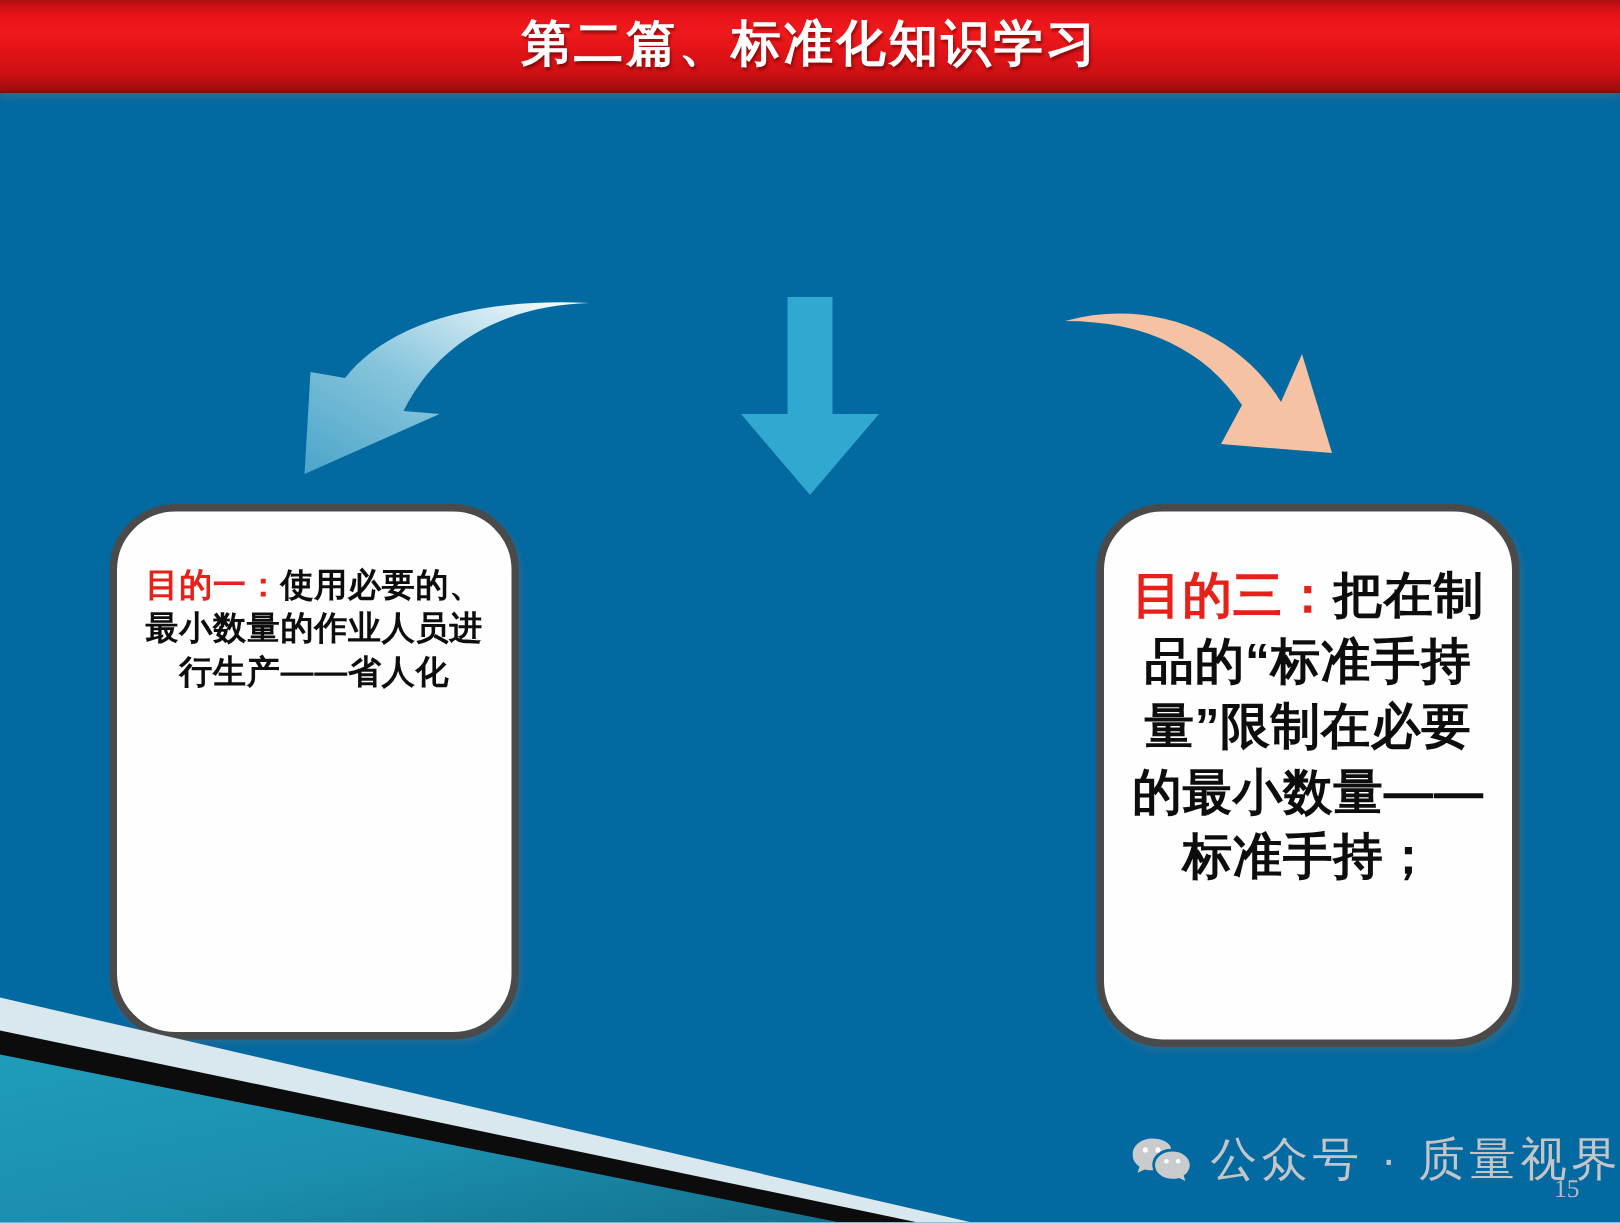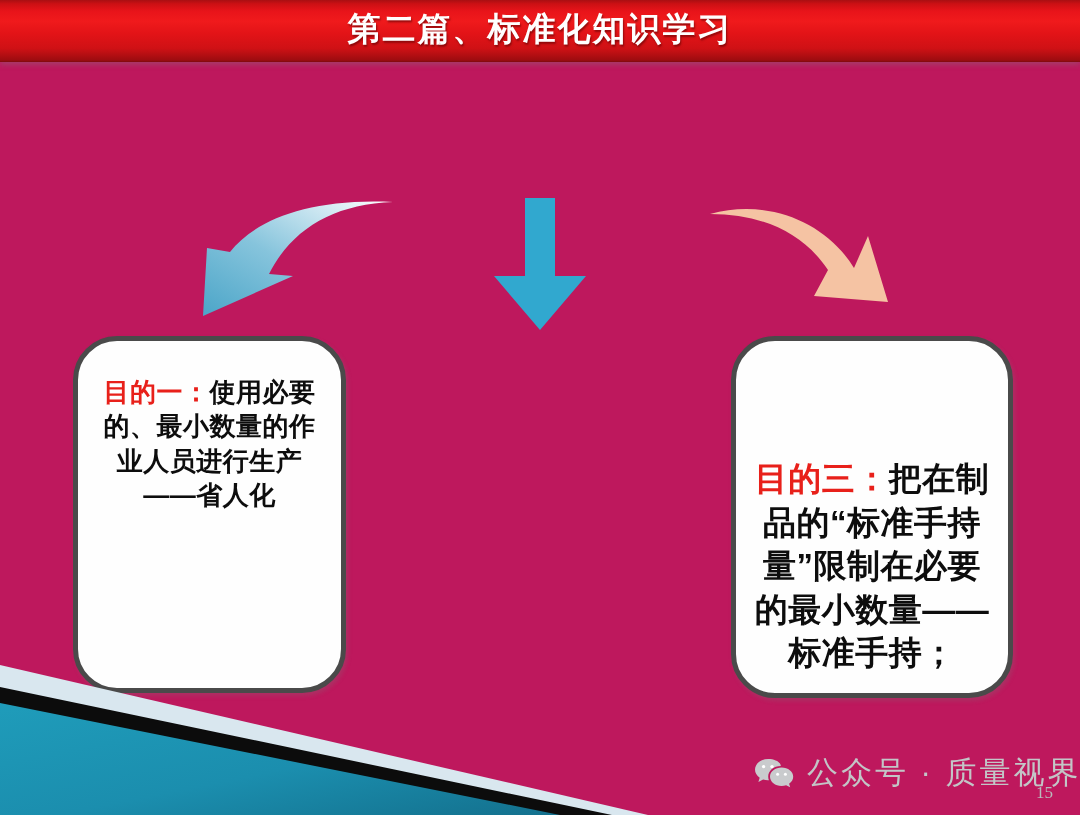--- a/index.html
+++ b/index.html
@@ -14,21 +14,21 @@
     font-family: "Liberation Sans", "DejaVu Sans", sans-serif;
     position: relative;
   }
 
   
   #slide {
     position: absolute;
     left: 0; top: 0;
     width: 1080px;
     height: 815px;
-    background: #be185d;
+    background: #0369a1;
     overflow: hidden;
   }
 
   
   .banner {
     position: absolute;
     left: 0;
     top: 0;
     width: 1080px;
     height: 62px;
@@ -138,24 +138,24 @@
     border-radius: 44px;
     background: #fefefe;
     box-shadow: 2px 3px 4px rgba(120,120,120,0.25);
     padding: 34px 18px 18px 18px;
     display: flex;
     align-items: flex-start;
     justify-content: center;
   }
   .box1 { left: 73px; }
   .box2 { left: 401px; }
-  .box3 { left: 731px; width: 282px; height: 362px; align-items: flex-end; }
+  .box3 { left: 731px; width: 282px; height: 362px; }
 
   .box-text {
-    font-size: 26px;
+    font-size: 22px;
     font-weight: bold;
     line-height: 1.32;
     color: #0d0d0d;
     text-align: center;
     letter-spacing: 0.5px;
     word-break: break-all;
   }
   .box3 .box-text { font-size: 33px; }
   .goal-tag { color: #e8201a; }
 

